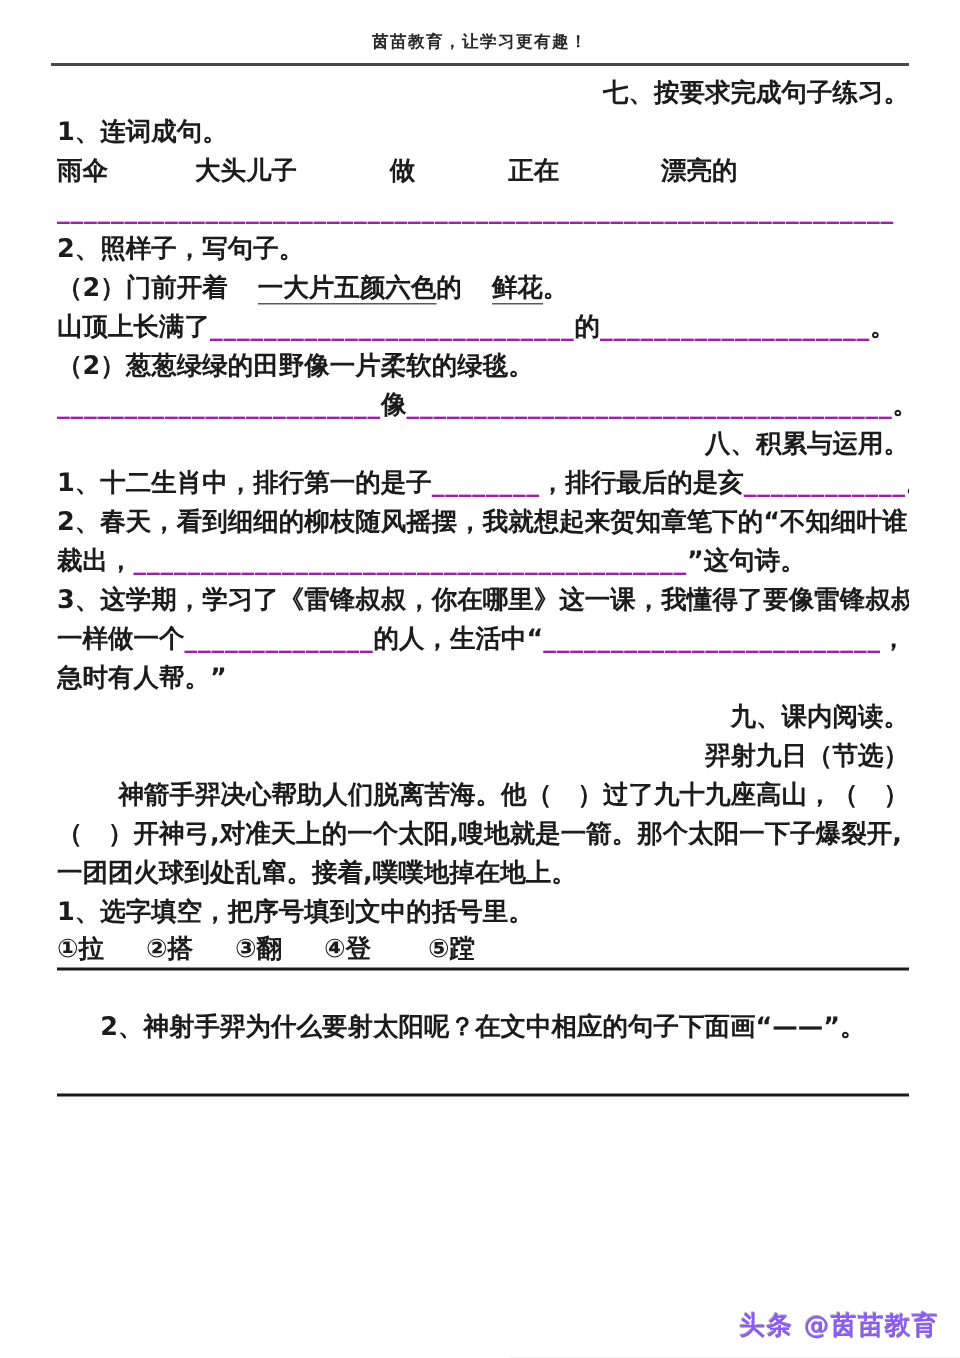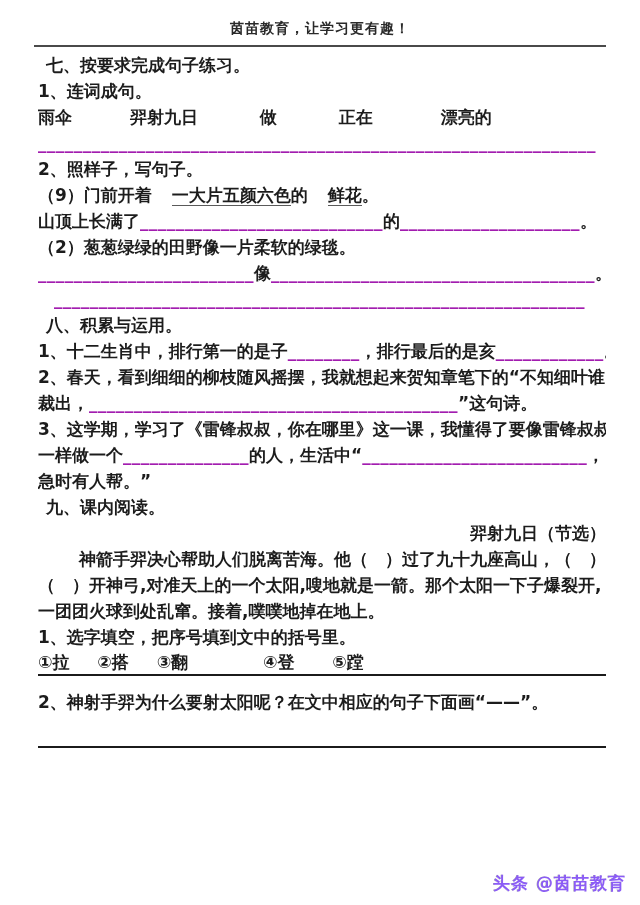--- a/index.html
+++ b/index.html
@@ -1,73 +1,72 @@
 <!DOCTYPE html>
 <html><head>
 <meta charset="utf-8">
 <style>
   html,body { margin:0; padding:0; background:#e9e9e9; }
   .page {
     width:640px; height:905px; margin:0 auto; background:#ffffff;
     font-family:"DejaVu Sans", sans-serif; font-weight:bold; color:#1c1c1c;
     position:relative; overflow:hidden; box-sizing:border-box;
   }
-  .header { padding-top:20px; text-align:center; font-size:14px; color:#2a2a2a; letter-spacing:1px; }
+  .header { padding-top:20px; text-align:center; font-size:11px; color:#2a2a2a; letter-spacing:1px; }
   .rule { margin:7px 34px 0 34px; border-top:2px solid #4a4a4a; }
   .content { padding:5px 34px 0 38px; font-size:17px; }
   .line { height:26px; line-height:26px; white-space:nowrap; overflow:hidden; }
-  .sec { padding-left:8px; }
+  .sec { padding-left:8px;text-align:right; }
   .center { text-align:right; }
   .indent { padding-left:35px;text-align:right; }
   .q3pad { padding-left:16px; }
   .u { border-bottom:1.5px solid #5a5a5a;margin-left:20px; }
   .blank { letter-spacing:0.5px; color:#a21caf; }
   .wordbank span { display:inline-block; }
   .w-gap { margin-right:52px; }
   .w-gap2 { margin-right:56px; }
   .w-gap3 { margin-right:62px; }
   .opt { margin-right:22px; }
-  .opt-last-gap { margin-right:32px;margin-left:47px; }
+  .opt-last-gap { margin-right:32px; }
   .solid { border-top:2px solid #1b1b1b; height:0; }
   .solid-1 { margin-top:0; }
-  .q2-after-line { margin-top:13px; }
+  .q2-after-line { margin-top:25px;text-align:center; }
   .solid-2 { margin-top:31px; }
   .watermark {
     position:absolute; top:872px; right:14px; font-size:17px; color:#8b5cf6;
     text-shadow: 1px 1px 0 #ffffff, -0.5px -0.5px 0 #a8a8a8; letter-spacing:1px;
   }
 </style>
 </head>
 <body>
 
 <div class="page">
 
   <div class="header">茵苗教育，让学习更有趣！</div>
   <div class="rule"></div>
 
   <div class="content">
 
     <div class="line sec">七、按要求完成句子练习。</div>
     <div class="line">1、连词成句。</div>
     <div class="line wordbank">
       <span class="w-gap">雨伞</span>
-      <span class="w-gap2">羿射九日</span>
+      <span class="w-gap2">大头儿子</span>
       <span class="w-gap2">做</span>
       <span class="w-gap3">正在</span>
       <span>漂亮的</span>
     </div>
     <div class="line blank">______________________________________________________________</div>
 
     <div class="line">2、照样子，写句子。</div>
-    <div class="line"><span>（9）门前开着</span><span class="u">一大片五颜六色</span><span>的</span><span class="u">鲜花</span><span>。</span></div>
+    <div class="line"><span>（2）门前开着</span><span class="u">一大片五颜六色</span><span>的</span><span class="u">鲜花</span><span>。</span></div>
     <div class="line"><span>山顶上长满了</span><span class="blank">___________________________</span><span>的</span><span class="blank">____________________</span><span>。</span></div>
     <div class="line">（2）葱葱绿绿的田野像一片柔软的绿毯。</div>
     <div class="line"><span class="blank">________________________</span><span>像</span><span class="blank">____________________________________</span><span>。</span></div>
 
-    <div class="line blank q3pad">___________________________________________________________</div>
 
     <div class="line sec">八、积累与运用。</div>
     <div class="line"><span>1、十二生肖中，排行第一的是子</span><span class="blank">________</span><span>，排行最后的是亥</span><span class="blank">____________</span><span>。</span></div>
     <div class="line">2、春天，看到细细的柳枝随风摇摆，我就想起来贺知章笔下的“不知细叶谁</div>
     <div class="line"><span>裁出，</span><span class="blank">_________________________________________</span><span>”这句诗。</span></div>
     <div class="line">3、这学期，学习了《雷锋叔叔，你在哪里》这一课，我懂得了要像雷锋叔叔</div>
     <div class="line"><span>一样做一个</span><span class="blank">______________</span><span>的人，生活中“</span><span class="blank">_________________________</span><span>，</span></div>
     <div class="line">急时有人帮。”</div>
 
     <div class="line sec">九、课内阅读。</div>

